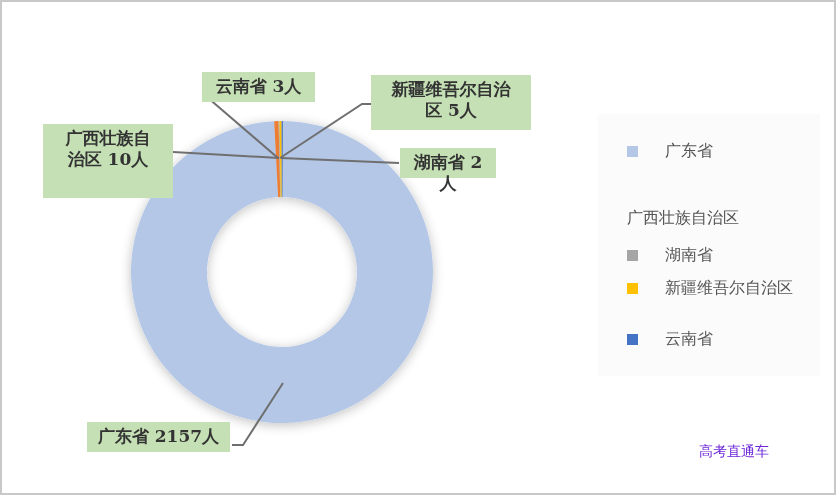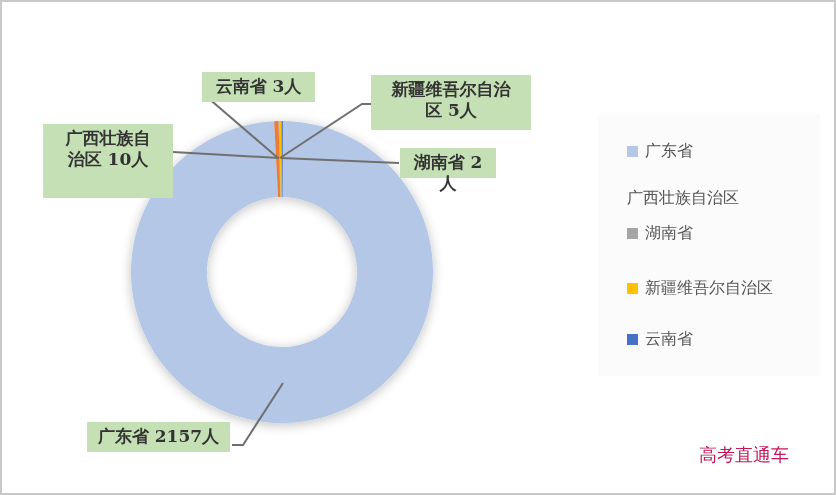--- a/index.html
+++ b/index.html
@@ -1,23 +1,23 @@
 <!DOCTYPE html>
 <html><head>
 <meta charset="utf-8">
 <style>
   html, body { margin: 0; padding: 0; }
   body { width: 836px; height: 495px; overflow: hidden; background: #fff; font-family: "DejaVu Sans", sans-serif; }
   .frame { position: absolute; left: 0; top: 0; width: 832px; height: 491px; border: 2px solid #c8c8c8; background: #fff; }
   svg.chart { position: absolute; left: 0; top: 0; }
   .label { position: absolute; background: #c5e0b4; color: #333; font-weight: bold; font-size: 17px; line-height: 21px; text-align: center; padding: 4px 6px; box-sizing: border-box; font-family: "DejaVu Serif", serif; }
   .legend { position: absolute; left: 598px; top: 114px; width: 222px; height: 262px; background: #fbfbfc; }
-  .legend-item { position: absolute; left: 29px; height: 20px; display: flex; align-items: center; font-size: 16px; color: #555; font-family: "DejaVu Serif", serif; }
+  .legend-item { position: absolute; left: 29px; height: 20px; display: flex; align-items: center; font-size: 16px; color: #555; font-family: "DejaVu Serif", serif; gap: 20px; }
   .swatch { width: 11px; height: 11px; margin-right: 7px; }
-  .watermark { position: absolute; left: 699px; top: 443px; font-size: 18px; color: #be185d; }
+  .watermark { position: absolute; left: 699px; top: 443px; font-size: 14px; color: #6d28d9; }
 </style>
 </head>
 <body>
 
 <div class="frame"></div>
 
 <svg class="chart" width="836" height="495">
   <defs>
     <filter id="sh" x="-20%" y="-20%" width="140%" height="140%">
       <feGaussianBlur in="SourceAlpha" stdDeviation="6"></feGaussianBlur>
@@ -61,21 +61,21 @@
 
 <div class="legend">
   <div class="legend-item" style="top:27px;">
     <span class="swatch" style="background:#b4c7e7"></span>
     <span>广东省</span>
   </div>
   <div class="legend-item" style="top:74px;flex-direction:column;">
     <span class="swatch" style="background:#ed7d31"></span>
     <span>广西壮族自治区</span>
   </div>
-  <div class="legend-item" style="top:109px;">
+  <div class="legend-item" style="top:131px;">
     <span class="swatch" style="background:#a5a5a5"></span>
     <span>湖南省</span>
   </div>
   <div class="legend-item" style="top:164px;">
     <span class="swatch" style="background:#ffc000"></span>
     <span>新疆维吾尔自治区</span>
   </div>
   <div class="legend-item" style="top:215px;justify-content:center;">
     <span class="swatch" style="background:#4472c4"></span>
     <span>云南省</span>

